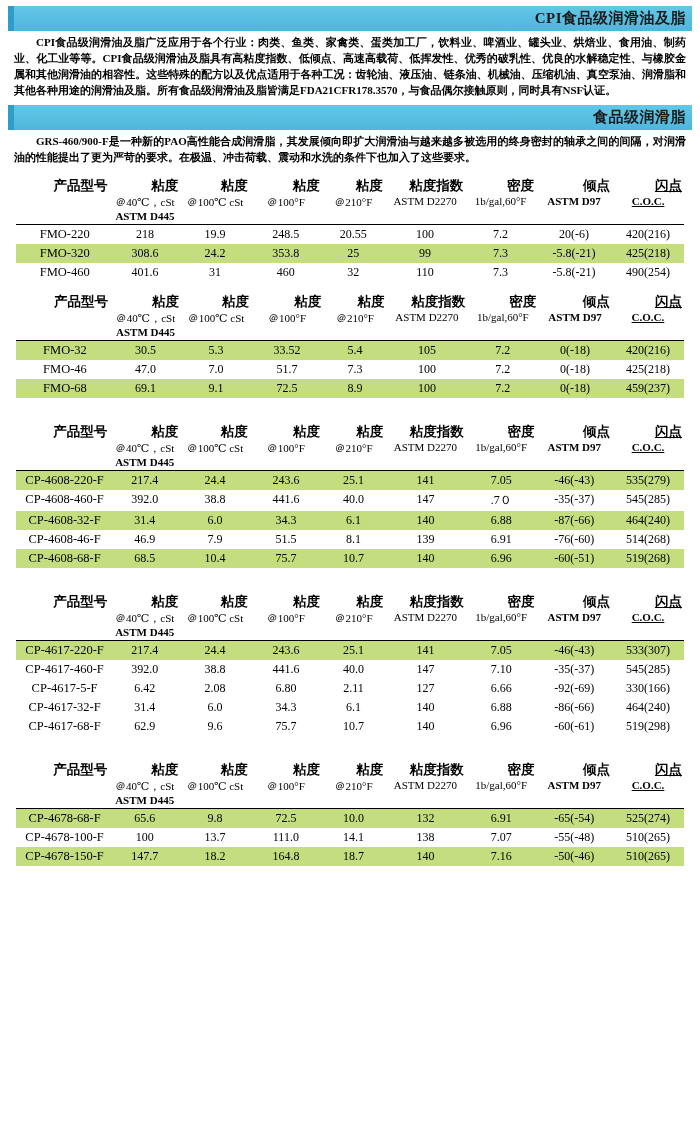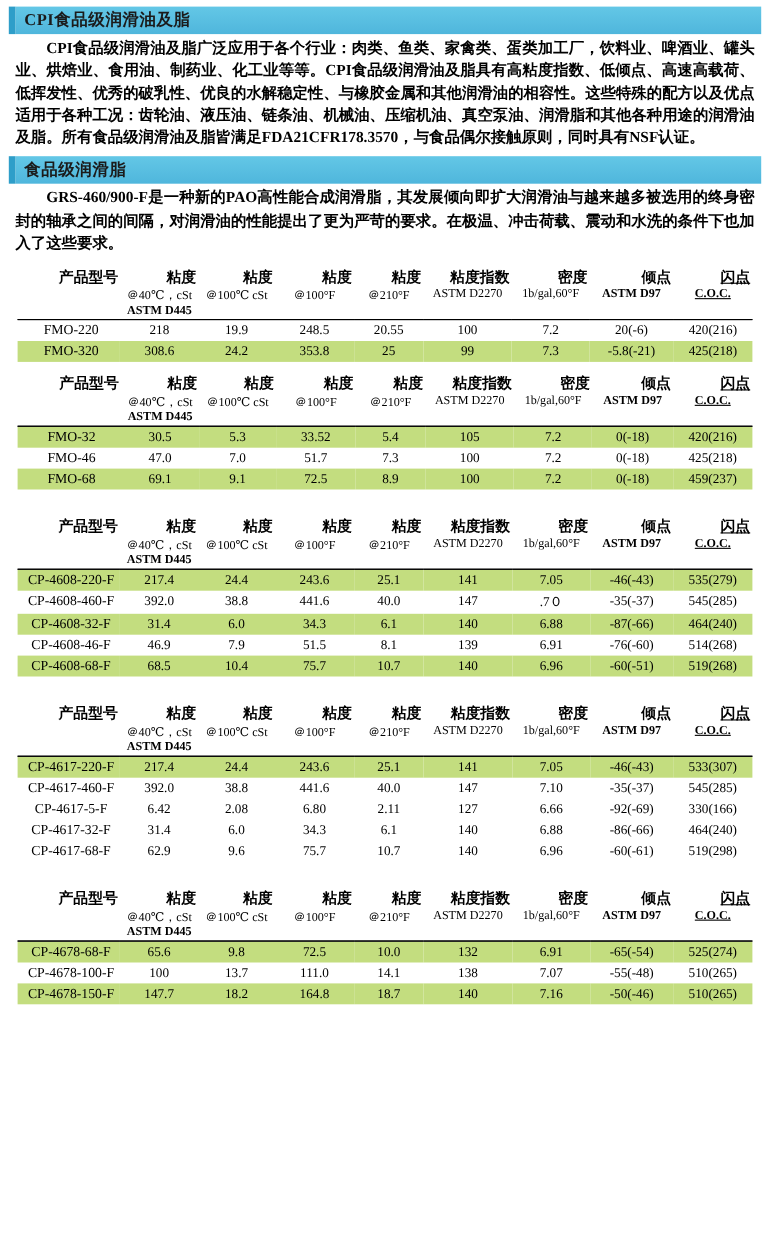--- a/index.html
+++ b/index.html
@@ -23,25 +23,26 @@
   .section-header {
     margin: 6px 8px 4px 8px;
     background: #5bc0e0;
     background: linear-gradient(to bottom, #63c7e6 0%, #4fb6dc 100%);
     border-left: 6px solid #2e9ec9;
     padding: 3px 6px 3px 8px;
     font-weight: bold;
     font-size: 15px;
     color: #1b1b1b;
     letter-spacing: 0.5px;
+    text-align: right;
   }
   .para {
     margin: 4px 14px 6px 14px;
     text-align: justify;
-    font-size: 14px;
+    font-size: 11px;
     line-height: 1.45;
     font-weight: bold;
     text-indent: 2em;
   }
 
   table.spec {
     width: 668px;
     margin: 10px auto 4px auto;
     border-collapse: collapse;
     font-size: 12px;
@@ -151,20 +152,31 @@
           <td class="model">FMO-320</td>
           <td>308.6</td>
           <td>24.2</td>
           <td>353.8</td>
           <td>25</td>
           <td>99</td>
           <td>7.3</td>
           <td>-5.8(-21)</td>
           <td>425(218)</td>
         </tr>
+        <tr>
+          <td class="model">FMO-460</td>
+          <td>401.6</td>
+          <td>31</td>
+          <td>460</td>
+          <td>32</td>
+          <td>110</td>
+          <td>7.3</td>
+          <td>-5.8(-21)</td>
+          <td>490(254)</td>
+        </tr>
       </tbody>
   </table>
 
 
   <table class="spec">
     <thead>
       <tr>
         <th class="col-model">
           <span class="hdr-main">产品型号</span>
         </th>

